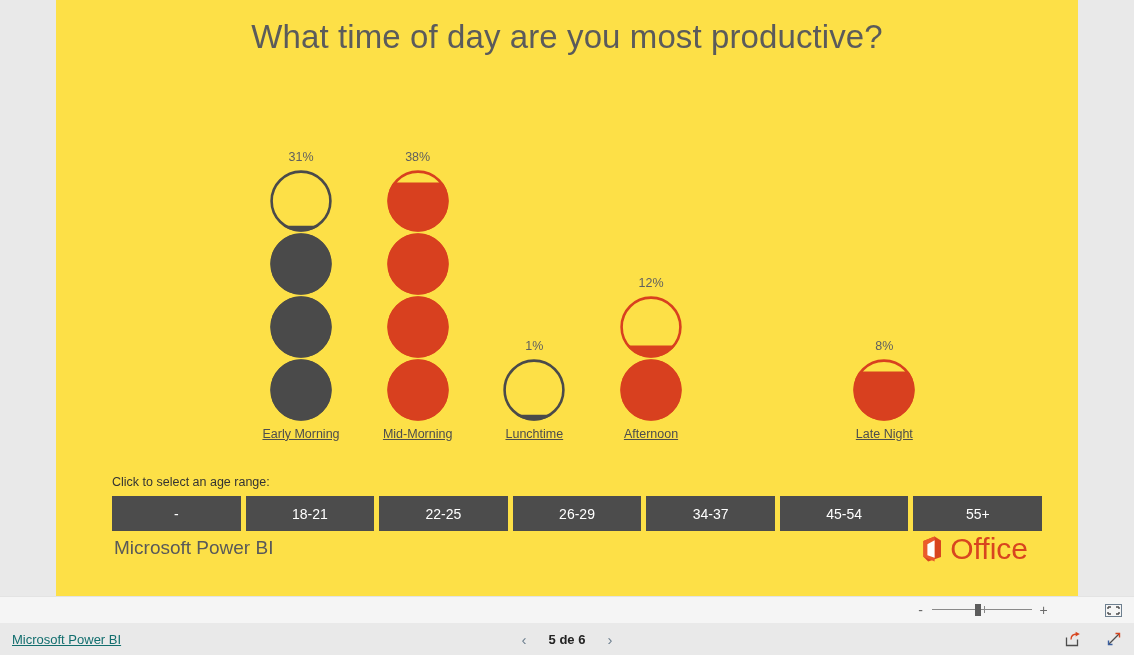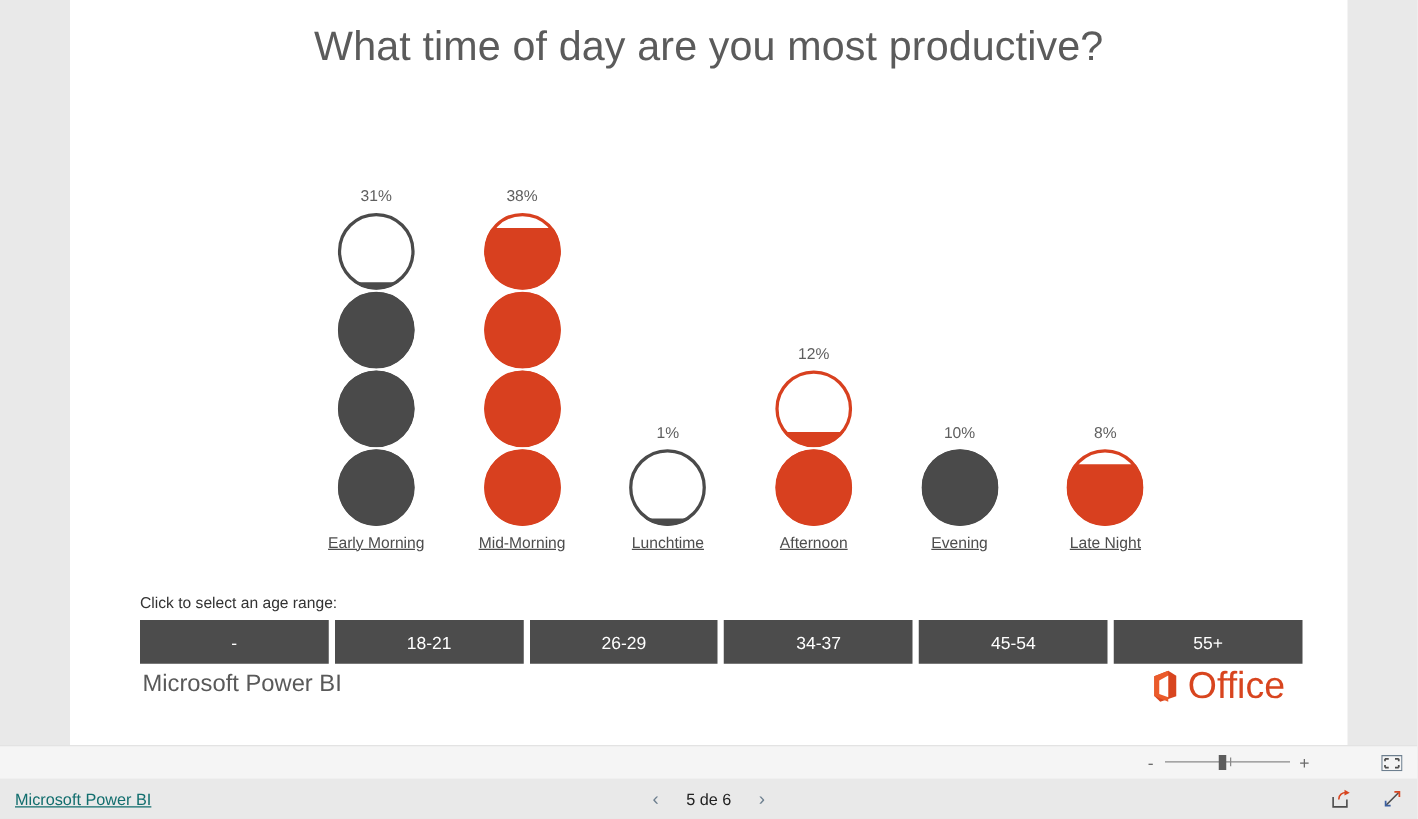--- a/index.html
+++ b/index.html
@@ -19,21 +19,21 @@
     background: #e9e9e9;
   }
 
   
   .canvas {
     position: absolute;
     left: 56px;
     top: 0;
     width: 1022px;
     height: 596px;
-    background: #ffffff;
+    background: #fde047;
   }
 
   .report-title {
     position: absolute;
     left: 0;
     top: 18px;
     width: 1022px;
     text-align: center;
     font-size: 33px;
     font-weight: 400;
@@ -258,21 +258,21 @@
   .pager-arrow {
     color: #6d7f8f;
     font-size: 15px;
     line-height: 1;
     cursor: pointer;
     user-select: none;
   }
   .pager-label {
     font-size: 13px;
     color: #222222;
-    font-weight: 400;
+    font-weight: 700;
     user-select: none;
     white-space: nowrap;
   }
 
   .status-actions {
     position: absolute;
     right: 12px;
     display: flex;
     align-items: center;
     gap: 24px;
@@ -433,37 +433,20 @@
                     <rect x="0" y="49.6" width="62" height="12.4"></rect>
                   </clipPath>
                 </defs>
                 <circle cx="31" cy="31" r="29.4" fill="none" stroke="#d8401f" stroke-width="2.6"></circle>
                 <circle cx="31" cy="31" r="30.5" fill="#d8401f" clip-path="url(#clip-3-1)"></circle>
               </svg>
             </div>
           </div>
           <div class="col-label">Afternoon</div>
         </div>
-        <div class="col" style="left: 466.667px;">
-          <div class="col-value">10%</div>
-          <div class="stack">
-            <div class="bubble">
-              <svg width="62" height="62" viewBox="0 0 62 62">
-                <defs>
-                  <clipPath id="clip-4-0">
-                    <rect x="0" y="0" width="62" height="62"></rect>
-                  </clipPath>
-                </defs>
-                <circle cx="31" cy="31" r="29.4" fill="none" stroke="#4a4a4a" stroke-width="2.6"></circle>
-                <circle cx="31" cy="31" r="30.5" fill="#4a4a4a" clip-path="url(#clip-4-0)"></circle>
-              </svg>
-            </div>
-          </div>
-          <div class="col-label">Evening</div>
-        </div>
         <div class="col" style="left: 583.333px;">
           <div class="col-value">8%</div>
           <div class="stack">
             <div class="bubble">
               <svg width="62" height="62" viewBox="0 0 62 62">
                 <defs>
                   <clipPath id="clip-5-0">
                     <rect x="0" y="12.399999999999997" width="62" height="49.6"></rect>
                   </clipPath>
                 </defs>
@@ -474,20 +457,21 @@
           </div>
           <div class="col-label">Late Night</div>
         </div>
       </div>
 
     <div class="slicer-caption">Click to select an age range:</div>
 
     <div class="slicer" id="slicer">
         <button class="slicer-btn">-</button>
         <button class="slicer-btn">18-21</button>
+        <button class="slicer-btn">22-25</button>
         <button class="slicer-btn">26-29</button>
         <button class="slicer-btn">34-37</button>
         <button class="slicer-btn">45-54</button>
         <button class="slicer-btn">55+</button>
       </div>
 
     <div class="brand-powerbi">Microsoft Power BI</div>
 
     <div class="office-logo">
       <svg class="office-mark" viewBox="0 0 23 26">

